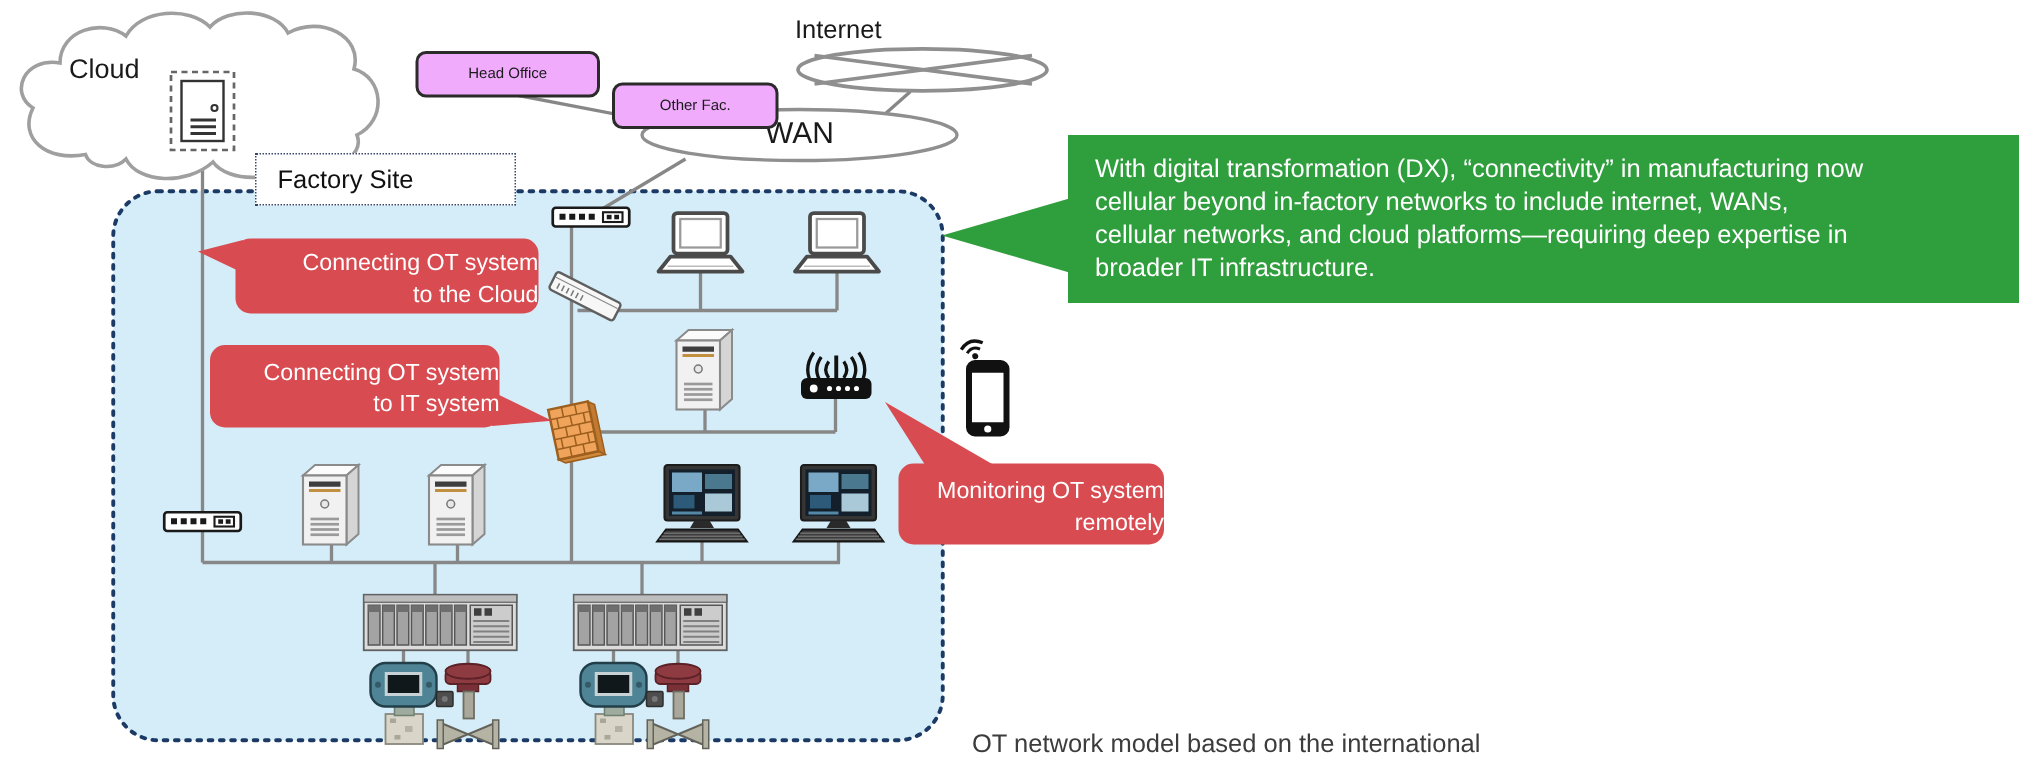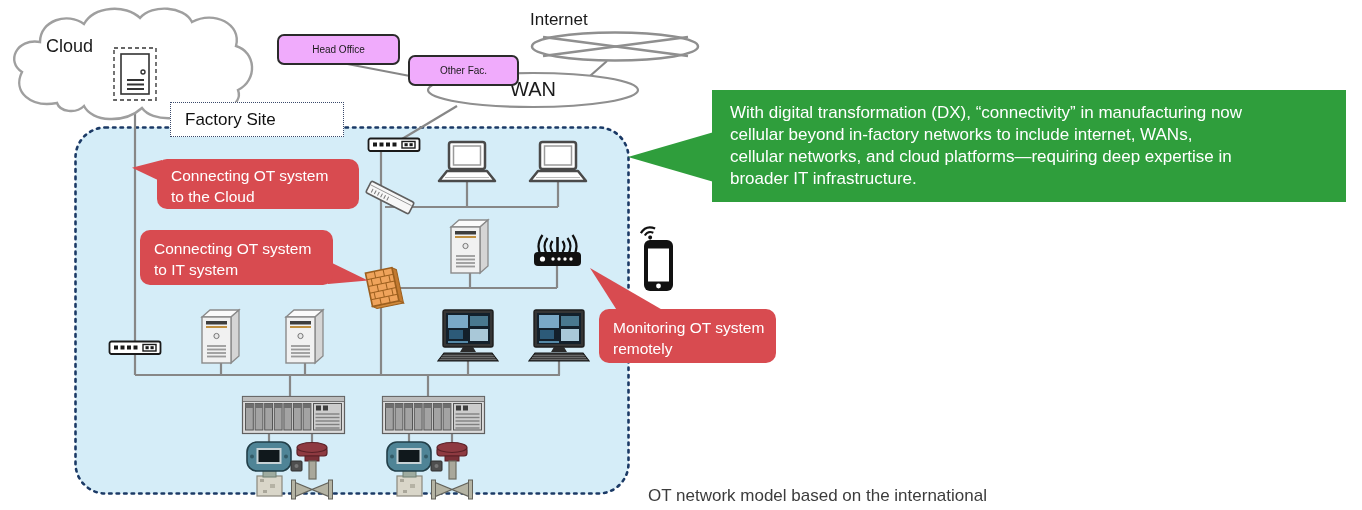--- a/index.html
+++ b/index.html
@@ -14,21 +14,21 @@
     display:flex;align-items:center;justify-content:center;font-size:10px;color:#1a1a1a;
   }
   .factory-label{
     position:absolute;background:#fff;border:1px dotted #39496b;font-size:17px;
     display:flex;align-items:center;padding-left:14px;color:#111;
   }
   .callout{
     position:absolute;background:var(--callout_red,#d84b50);color:#fff;border-radius:10px;
     font-size:15.5px;line-height:20.5px;padding:7px 0 0 14px;
   }
-  .callout .cl{white-space:nowrap;}
+  .callout .cl{white-space:nowrap;text-align:right;}
   .tail{position:absolute;background:var(--callout_red,#d84b50);}
   .note{
     position:absolute;background:var(--note_green,#2f9e3c);color:#fff;
     font-size:17px;line-height:22px;padding:12px 0 0 18px;
   }
   .note .nl{white-space:nowrap;}
   .note-tail{position:absolute;background:var(--note_green,#2f9e3c);
     clip-path:polygon(0 50%,100% 0,100% 100%);}
   .caption{
     position:absolute;color:var(--caption_text,#3c3c3c);font-size:17px;line-height:1.45;

